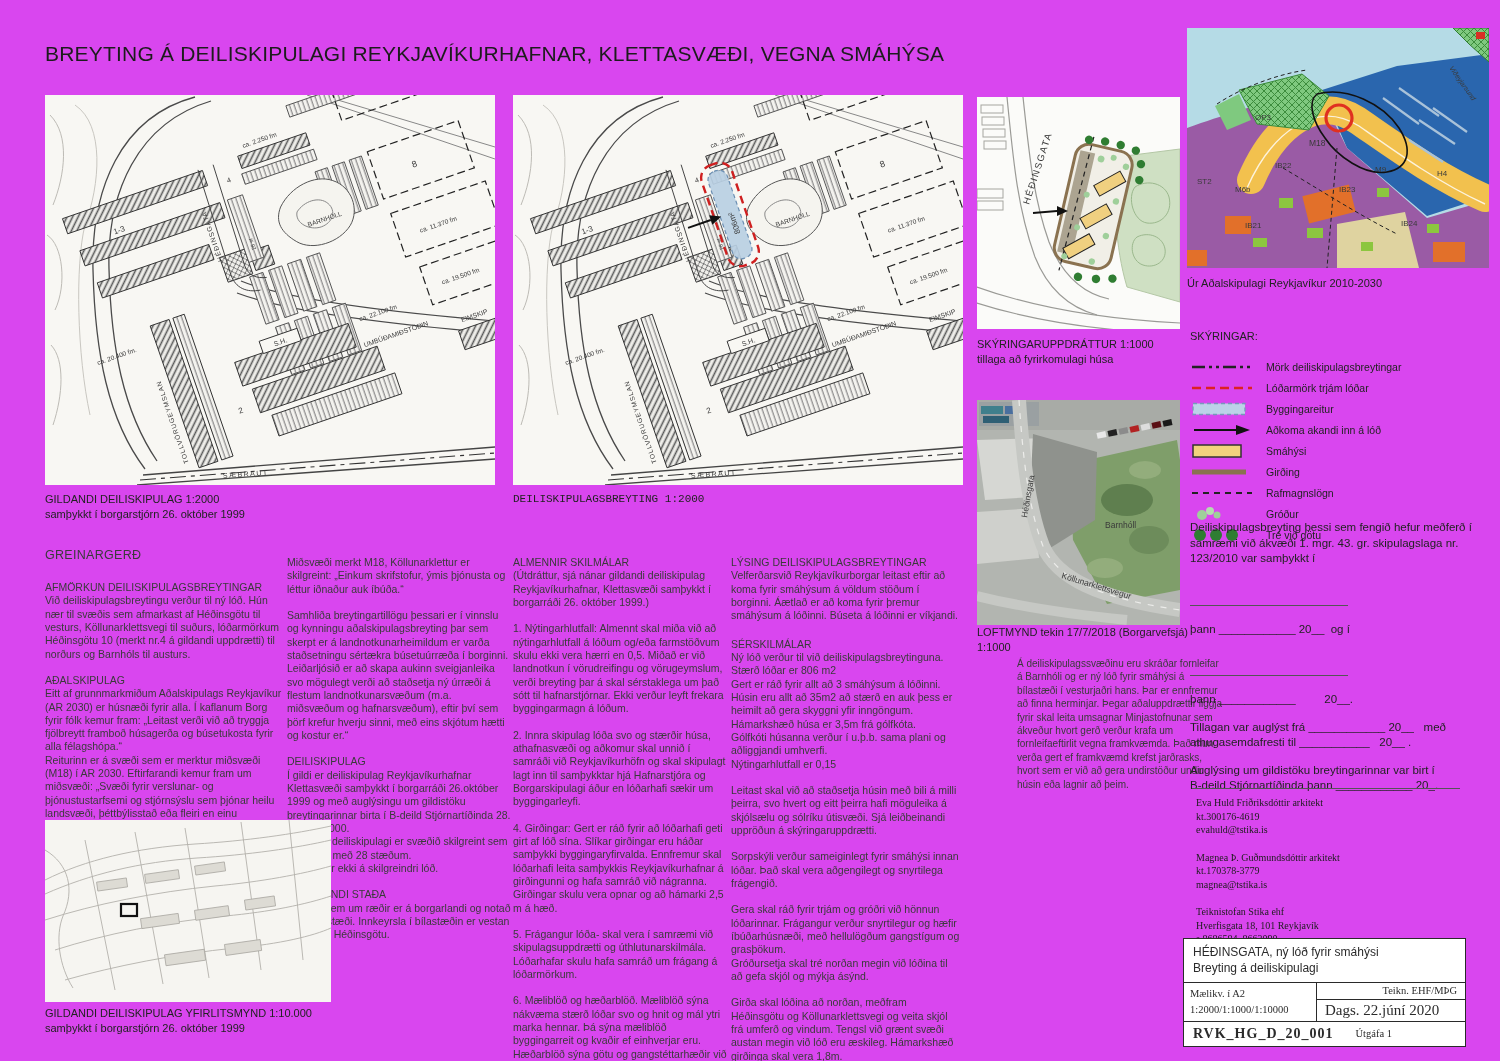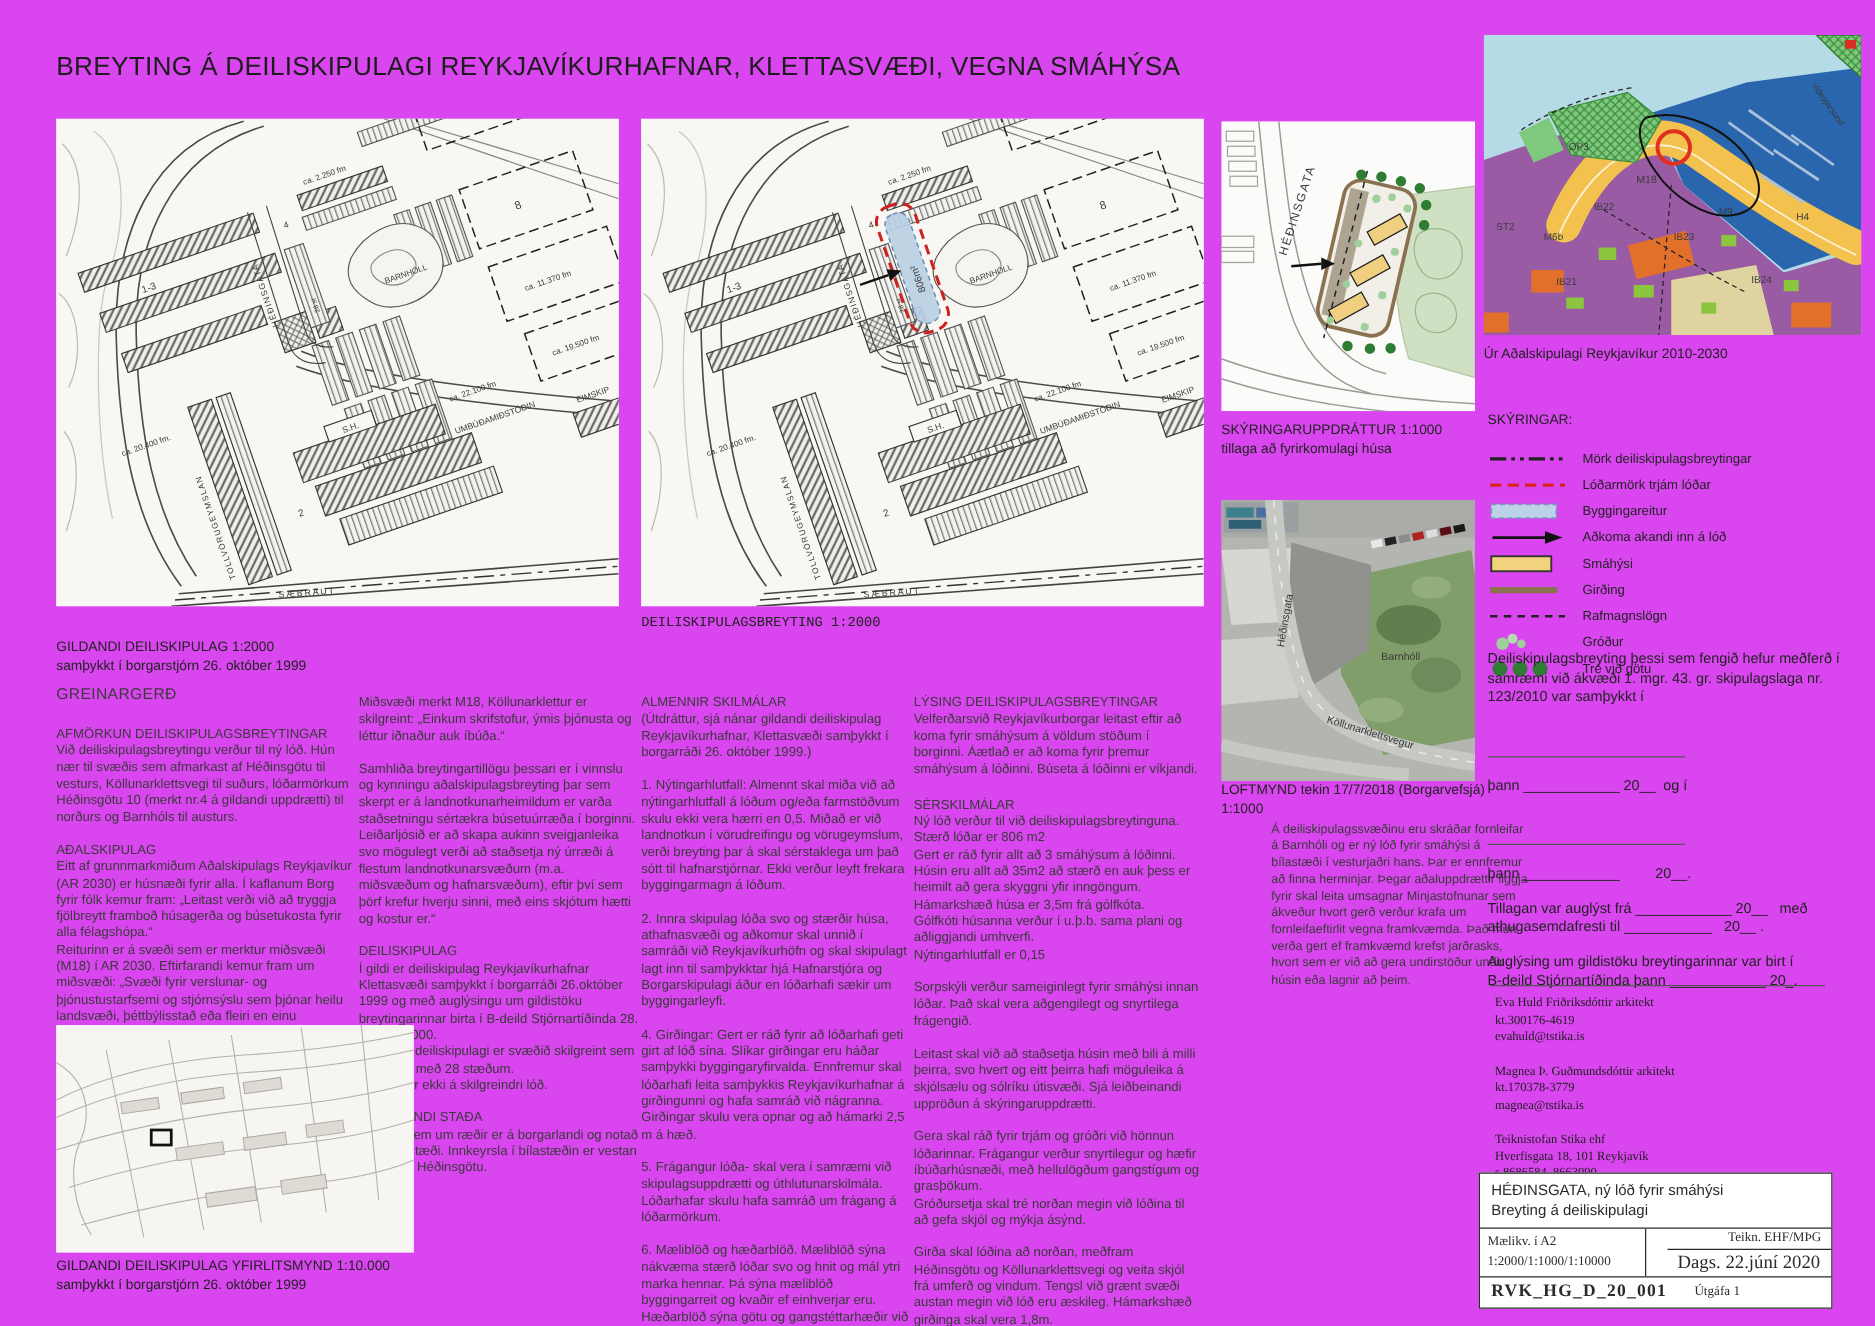--- a/index.html
+++ b/index.html
@@ -25,21 +25,21 @@
   .sigline{width:158px;border-bottom:1.2px solid #555;height:16px;margin:6px 0 16px 0;}
   .approval .gap{height:12px;}
   .arch{position:absolute;left:1196px;top:796px;width:270px;font-family:"Liberation Serif",serif;
         font-size:10px;line-height:1.35;color:#1c1c1c;}
   .arch .grp{margin-bottom:14px;}
   .archline{position:absolute;left:1192px;top:788px;width:268px;border-top:1.2px solid #555;}
   .tblock{position:absolute;left:1183px;top:938px;width:281px;border:1.5px solid #2a2a2a;background:#fff;}
   .tb-row1{padding:5px 9px 6px 9px;font-size:12px;line-height:1.35;border-bottom:1.5px solid #2a2a2a;}
   .tb-row2{display:flex;border-bottom:1.5px solid #2a2a2a;}
   .tb-scale{flex:0 0 120px;padding:3px 6px;font-family:"Liberation Serif",serif;font-size:10.5px;line-height:1.5;}
-  .tb-right{flex:1;border-left:1.5px solid #2a2a2a;display:flex;flex-direction:column;padding-left:17px;}
+  .tb-right{flex:1;border-left:1.5px solid #2a2a2a;display:flex;flex-direction:column;}
   .tb-teikn{flex:1;text-align:right;padding:2px 8px;font-family:"Liberation Serif",serif;font-size:10.5px;border-bottom:1.5px solid #2a2a2a;}
   .tb-dags{flex:1;padding:2px 8px;font-family:Liberation Serif, serif;font-size:15px;}
   .tb-row3{display:flex;align-items:center;padding:4px 9px;gap:22px;}
   .tb-doc{font-family:"Liberation Serif",serif;font-weight:bold;font-size:14px;letter-spacing:1px;}
   .tb-utgafa{font-family:"Liberation Serif",serif;font-size:10.5px;}
   .forn{position:absolute;left:1017px;top:657px;width:208px;font-size:10px;line-height:1.34;color:#3a3a3a;}
 </style>
 </head>
 <body>
 
@@ -215,21 +215,21 @@
           <rect x="226" y="68" width="32" height="106" rx="13" fill="none" stroke="#cf2020" stroke-width="2.4" stroke-dasharray="8 5"></rect>
           <rect x="232" y="75" width="20" height="92" rx="9" fill="#b9cfe3" fill-opacity="0.92" stroke="#6b8fb3" stroke-width="1.2" stroke-dasharray="4 3"></rect>
           <text transform="translate(246 142) rotate(-90)" font-size="8" fill="#222">806m²</text>
           <line x1="198" y1="120" x2="222" y2="120" stroke="#111" stroke-width="2"></line>
           <polygon points="222,115 233,120 222,125" fill="#111"></polygon>
         </g>
       </g>
     </svg>
   </div>
 
-  <div class="abs cap" style="left:45px;top:492px;margin-top:19px;">
+  <div class="abs cap" style="left:45px;top:492px;">
     <div>GILDANDI DEILISKIPULAG 1:2000</div>
     <div>samþykkt í borgarstjórn 26. október 1999</div>
   </div>
   <div class="abs cap" style="left:513px;top:492px;font-family:Liberation Mono, monospace;">
     <div>DEILISKIPULAGSBREYTING 1:2000</div>
   </div>
 
   <div class="abs" style="left:977px;top:97px;width:203px;height:232px;">
     <svg viewBox="0 0 203 232" width="203" height="232">
       <rect width="203" height="232" fill="#fbfbf9"></rect>
@@ -500,22 +500,22 @@
     <div class="blk" style="margin-top:15px;">
       <div class="sh">SÉRSKILMÁLAR</div>
       <div class="line">Ný lóð verður til við deiliskipulagsbreytinguna.</div>
       <div class="line">Stærð lóðar er 806 m2</div>
       <div class="line">Gert er ráð fyrir allt að 3 smáhýsum á lóðinni.</div>
       <div class="line">Húsin eru allt að 35m2 að stærð en auk þess er heimilt að gera skyggni yfir inngöngum.</div>
       <div class="line">Hámarkshæð húsa er 3,5m frá gólfkóta.</div>
       <div class="line">Gólfkóti húsanna verður í u.þ.b. sama plani og aðliggjandi umhverfi.</div>
       <div class="line">Nýtingarhlutfall er 0,15</div>
     </div>
+    <div class="blk">Leitast skal við að staðsetja húsin með bili á milli þeirra, svo hvert og eitt þeirra hafi möguleika á skjólsælu og sólríku útisvæði.  Sjá leiðbeinandi uppröðun á skýringaruppdrætti.</div>
     <div class="blk">Sorpskýli verður sameiginlegt fyrir smáhýsi innan lóðar. Það skal vera aðgengilegt og snyrtilega frágengið.</div>
-    <div class="blk">Leitast skal við að staðsetja húsin með bili á milli þeirra, svo hvert og eitt þeirra hafi möguleika á skjólsælu og sólríku útisvæði.  Sjá leiðbeinandi uppröðun á skýringaruppdrætti.</div>
     <div class="blk">
       <div class="line">Gera skal ráð fyrir trjám og gróðri við hönnun lóðarinnar. Frágangur verður snyrtilegur og hæfir íbúðarhúsnæði, með hellulögðum gangstígum og grasþökum.</div>
       <div class="line">Gróðursetja skal tré norðan megin við lóðina til að gefa skjól og mýkja ásýnd.</div>
     </div>
     <div class="blk">Girða skal lóðina að norðan, meðfram Héðinsgötu og Köllunarklettsvegi og veita skjól frá umferð og vindum. Tengsl við grænt svæði austan megin við lóð eru æskileg. Hámarkshæð girðinga skal vera 1,8m.</div>
 
   </div>
 
   <div class="approval">
     <div>Deiliskipulagsbreyting þessi sem fengið hefur meðferð í samræmi við ákvæði 1. mgr. 43. gr. skipulagslaga nr. 123/2010 var samþykkt í</div>

